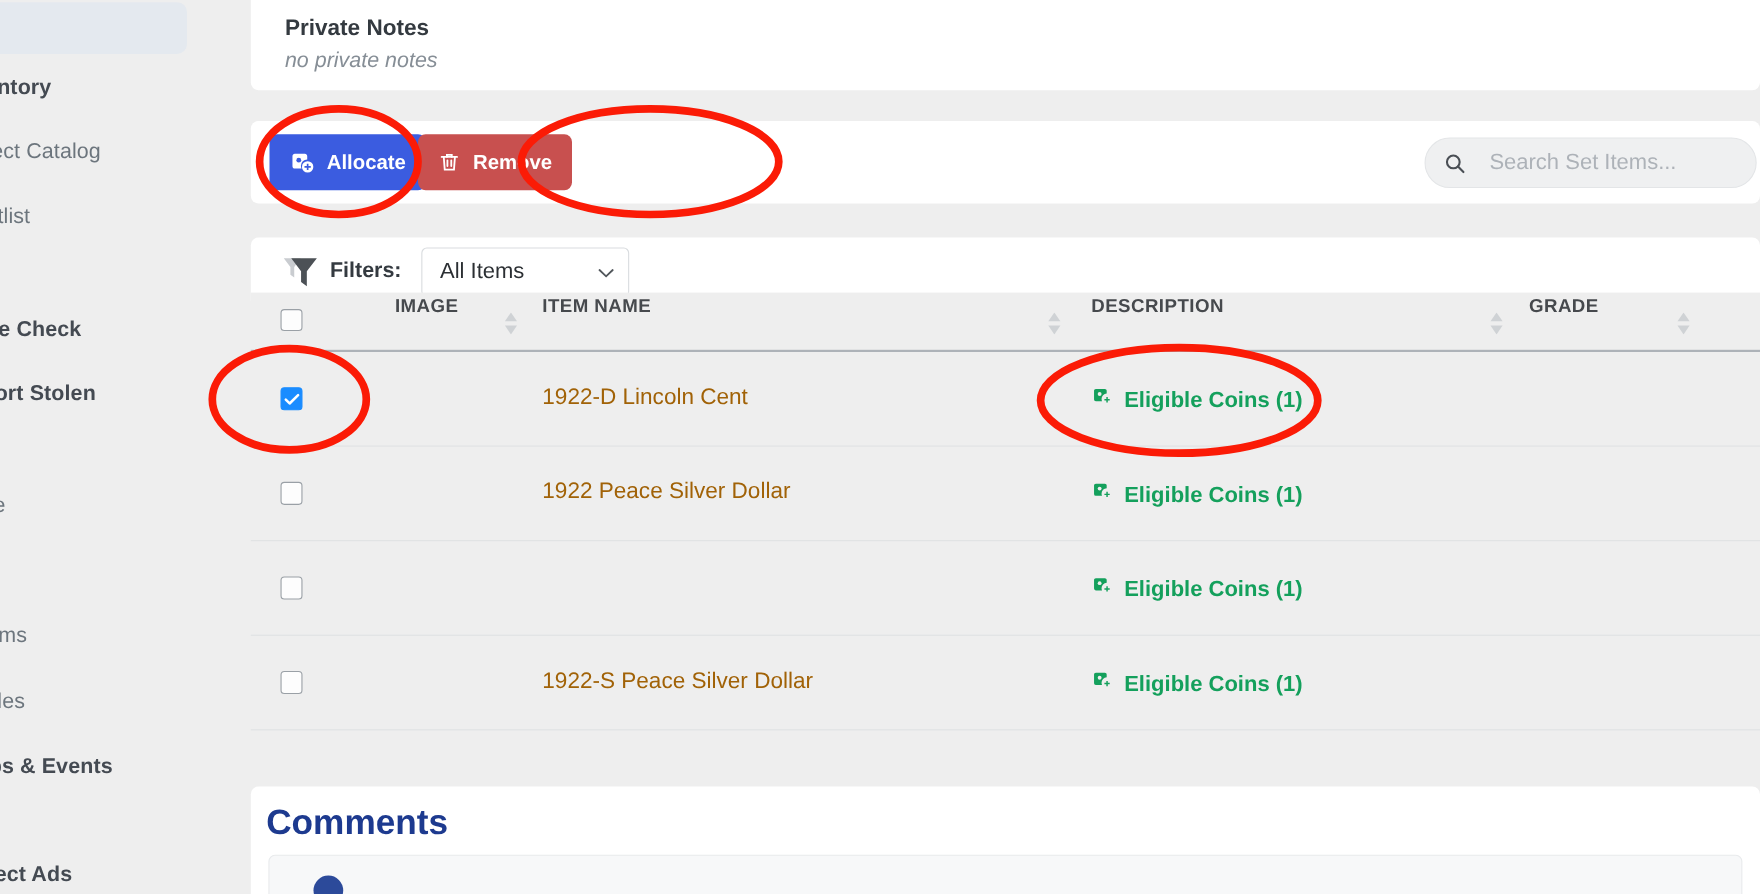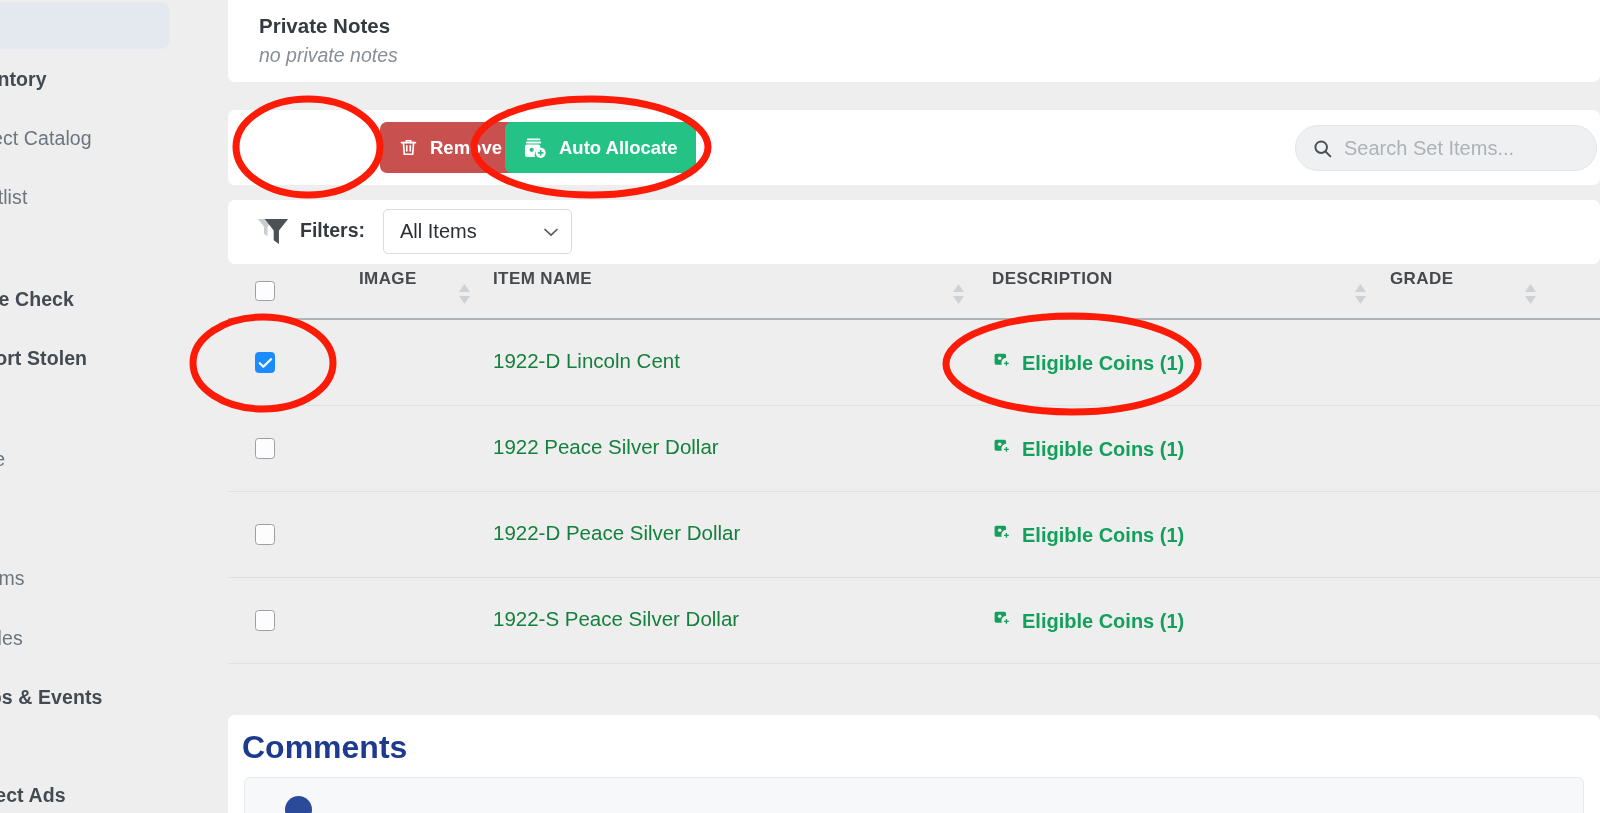--- a/index.html
+++ b/index.html
@@ -86,26 +86,26 @@
   .svg-ic { display: block; }
 
   
   #search-box {
     position: absolute; right: 3px; top: 15px;
     width: 302px; height: 46px;
     background: #eff0f1;
     border: 1px solid #e3e5e7;
     border-radius: 24px;
     display: flex; align-items: center;
-    padding: 0 16px; gap: 11px;
+    padding: 0 16px; gap: 21px;
   }
   #search-ph { font-size: 20px; color: #adb2b8; white-space: nowrap; }
 
   
-  #filter-card { top: 200px; width: 1372px; height: 64px; }
+  #filter-card { top: 216px; width: 1372px; height: 64px; }
   #filter-icon-wrap { position: absolute; left: 28px; top: 15px; }
   #filter-label {
     position: absolute; left: 72px; top: 19px;
     font-size: 19.5px; font-weight: bold; color: #343a40;
   }
   #filter-select {
     position: absolute; left: 155px; top: 9px;
     width: 189px; height: 45px;
     background: #ffffff;
     border: 1px solid #d9dcdf;
@@ -153,21 +153,21 @@
     border: 1.6px solid #9aa0a6; border-radius: 3.5px;
     background: #fdfdfd;
     cursor: pointer;
   }
   .row-check.on {
     background: #1a8cff; border-color: #1a8cff;
     display: flex; align-items: center; justify-content: center;
   }
   .row-name {
     position: absolute; left: 265px; top: 29px;
-    font-size: 20.5px; color: #15803d;
+    font-size: 20.5px; color: #a16207;
   }
   .row-desc {
     position: absolute; left: 764px; top: 30px;
     display: flex; align-items: flex-end; gap: 9px;
     color: #14a05c; font-size: 20px; font-weight: bold;
     cursor: pointer;
   }
 
   
   #comments-card { top: 715px; width: 1372px; height: 110px; }
@@ -232,46 +232,44 @@
 
   <div id="main">
 
     <section class="card" id="notes-card">
       <div id="notes-title">Private Notes</div>
       <div id="notes-empty">no private notes</div>
     </section>
 
     <section class="card" id="action-card">
 
+      <button class="btn" id="btn-allocate">
+        <span>
+          <svg class="svg-ic" width="23" height="23" viewBox="0 0 24 24" fill="#fff">
+            <path d="M3 6.2C3 5 4 4 5.2 4h9.6C16 4 17 5 17 6.2v3.1a6.2 6.2 0 0 0-6 6.1c0 .9.2 1.8.6 2.6H5.2C4 18 3 17 3 15.8V6.2z"></path>
+            <circle cx="9" cy="10" r="2.3" fill="#3b5ce0"></circle>
+            <circle cx="17.4" cy="16.4" r="5.4" fill="#fff"></circle>
+            <path d="M16.6 13.4h1.6v2.2h2.2v1.6h-2.2v2.2h-1.6v-2.2h-2.2v-1.6h2.2z" fill="#3b5ce0"></path>
+          </svg>
+        </span>
+        <span>Allocate</span>
+      </button>
 
       <button class="btn" id="btn-remove">
         <span>
           <svg class="svg-ic" width="21" height="23" viewBox="0 0 24 24" fill="none" stroke="#fff" stroke-width="1.9" stroke-linecap="round">
             <path d="M4 6.5h16"></path>
             <path d="M9.5 6.5V4.3h5v2.2"></path>
             <path d="M6.2 6.5l1 13.2h9.6l1-13.2"></path>
             <path d="M10 10v6M14 10v6"></path>
           </svg>
         </span>
         <span>Remove</span>
       </button>
 
-      <button class="btn" id="btn-auto">
-        <span>
-          <svg class="svg-ic" width="25" height="23" viewBox="0 0 26 24" fill="#fff">
-            <rect x="4" y="2.6" width="14" height="1.9" rx="1"></rect>
-            <rect x="3" y="5.8" width="16" height="1.9" rx="1"></rect>
-            <path d="M2 11c0-1.2 1-2.2 2.2-2.2h11.6c1.2 0 2.2 1 2.2 2.2v2.6a6.1 6.1 0 0 0-5.9 6 6 6 0 0 0 .5 2.4H4.2A2.2 2.2 0 0 1 2 19.8V11z"></path>
-            <circle cx="9" cy="14.4" r="2.2" fill="#25c286"></circle>
-            <circle cx="18.4" cy="17.6" r="5.3" fill="#fff"></circle>
-            <path d="M17.6 14.7h1.6v2.1h2.1v1.6h-2.1v2.1h-1.6v-2.1h-2.1v-1.6h2.1z" fill="#25c286"></path>
-          </svg>
-        </span>
-        <span>Auto Allocate</span>
-      </button>
 
       <div id="search-box">
         <span>
           <svg class="svg-ic" width="21" height="21" viewBox="0 0 24 24" fill="none" stroke="#4a4f55" stroke-width="2.2" stroke-linecap="round">
             <circle cx="10.5" cy="10.5" r="6.6"></circle>
             <path d="M15.4 15.4L21 21"></path>
           </svg>
         </span>
         <span id="search-ph">Search Set Items...</span>
       </div>
@@ -353,21 +351,20 @@
                   <path d="M2.5 6.4C2.5 5.3 3.4 4.4 4.5 4.4h9.8c1.1 0 2 .9 2 2v2.9a6 6 0 0 0-5.6 6 6 6 0 0 0 .5 2.4H4.5a2 2 0 0 1-2-2V6.4z"></path>
                   <circle cx="8.6" cy="9.8" r="2.1" fill="#eeeeee"></circle>
                   <circle cx="16.7" cy="16.1" r="5.2" fill="#eeeeee"></circle>
                   <path d="M15.9 13.2h1.6v2.1h2.1v1.6h-2.1v2.1h-1.6v-2.1h-2.1v-1.6h2.1z" fill="#14a05c"></path>
                 </svg></span>
               <span>Eligible Coins (1)</span>
             </div>
           </div>
           <div class="row">
             <div class="row-check"></div>
-            <div class="row-name">1922-D Peace Silver Dollar</div>
             <div class="row-desc">
               <span><svg width="21" height="20" viewBox="0 0 24 24" fill="#14a05c">
                   <path d="M2.5 6.4C2.5 5.3 3.4 4.4 4.5 4.4h9.8c1.1 0 2 .9 2 2v2.9a6 6 0 0 0-5.6 6 6 6 0 0 0 .5 2.4H4.5a2 2 0 0 1-2-2V6.4z"></path>
                   <circle cx="8.6" cy="9.8" r="2.1" fill="#eeeeee"></circle>
                   <circle cx="16.7" cy="16.1" r="5.2" fill="#eeeeee"></circle>
                   <path d="M15.9 13.2h1.6v2.1h2.1v1.6h-2.1v2.1h-1.6v-2.1h-2.1v-1.6h2.1z" fill="#14a05c"></path>
                 </svg></span>
               <span>Eligible Coins (1)</span>
             </div>
           </div>

